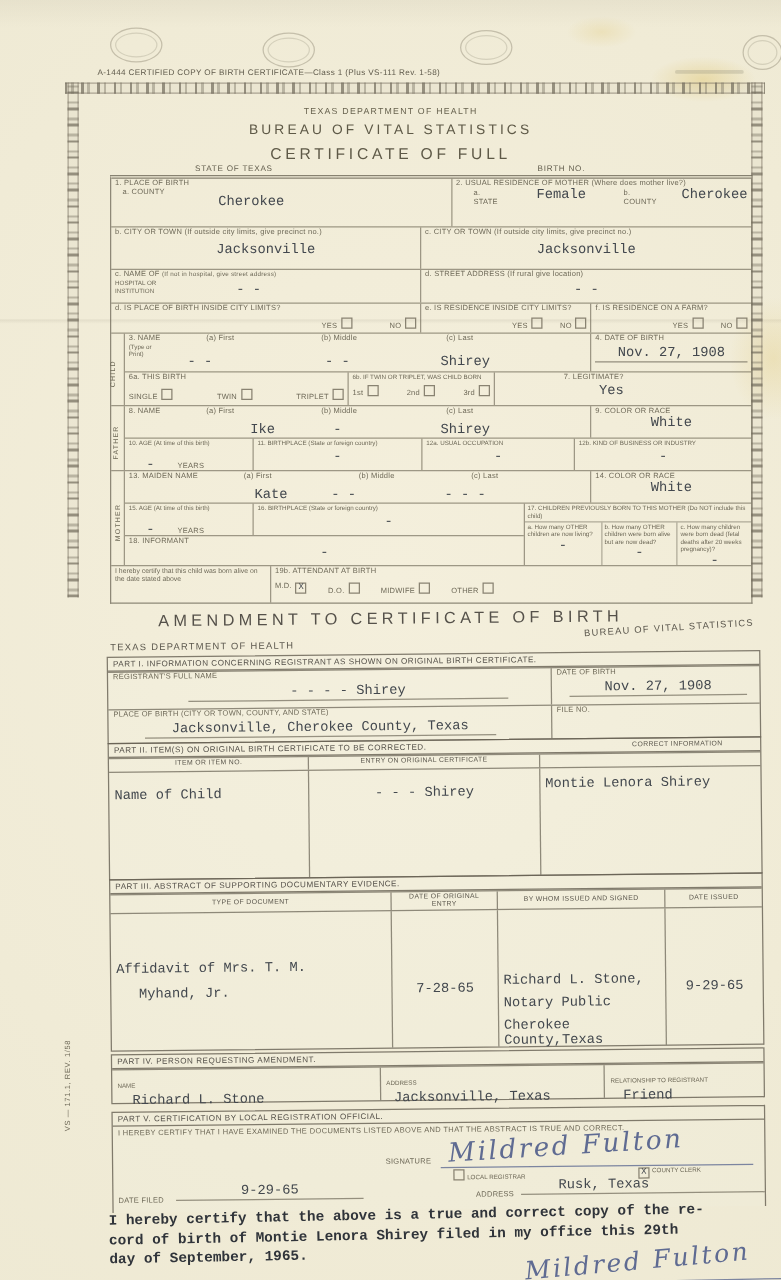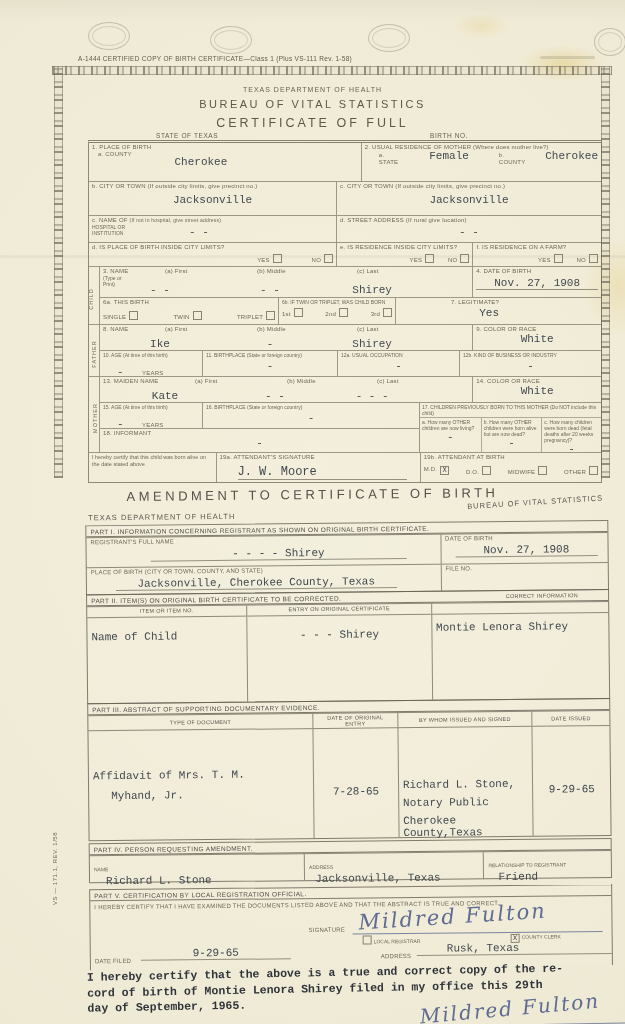--- a/index.html
+++ b/index.html
@@ -214,21 +214,21 @@
       <div class="bandrows" style="width:501px;">
         <div class="r" style="height:25px;border-top:none;">
           <div class="c" style="width:359px;">
             <div class="valrow">
               <span class="lbl" style="width:62px;">8. NAME</span>
               <span class="lbl" style="width:92px;">(a) First</span>
               <span class="lbl" style="width:100px;">(b) Middle</span>
               <span class="lbl">(c) Last</span>
             </div>
             <div class="valrow" style="position:absolute;left:0;right:0;bottom:0;">
-              <span class="typed" style="width:120px;text-align:center;">Ike</span>
+              <span class="typed" style="width:120px;text-align:right;">Ike</span>
               <span class="typed" style="width:100px;text-align:center;">-</span>
               <span class="typed" style="flex:1;text-align:center;">Shirey</span>
             </div>
           </div>
           <div class="c" style="width:142px;">
             <div class="lbl">9. COLOR OR RACE</div>
             <div class="typed vcenter">White</div>
           </div>
         </div>
         <div class="r" style="height:26px;">
@@ -260,21 +260,21 @@
       <div class="bandrows" style="width:501px;">
         <div class="r" style="height:25px;border-top:none;">
           <div class="c" style="width:359px;">
             <div class="valrow">
               <span class="lbl" style="width:92px;">13. MAIDEN NAME</span>
               <span class="lbl" style="width:92px;">(a) First</span>
               <span class="lbl" style="width:90px;">(b) Middle</span>
               <span class="lbl">(c) Last</span>
             </div>
             <div class="valrow" style="position:absolute;left:0;right:0;bottom:0;">
-              <span class="typed" style="width:130px;text-align:center;">Kate</span>
+              <span class="typed" style="width:130px;text-align:right;">Kate</span>
               <span class="typed" style="width:90px;text-align:center;">- -</span>
               <span class="typed" style="flex:1;text-align:center;">- - -</span>
             </div>
           </div>
           <div class="c" style="width:142px;">
             <div class="lbl">14. COLOR OR RACE</div>
             <div class="typed vcenter">White</div>
           </div>
         </div>
         <div class="r" style="height:50px;">
@@ -313,24 +313,20 @@
             </div>
           </div>
         </div>
       </div>
     </div>
 
     <div class="r" style="height:30px;">
       <div class="c" style="width:127px;">
         <div class="lbl-xs" style="font-size:5.5px;line-height:6.5px;">I hereby certify that this child was born alive on the date stated above</div>
       </div>
-      <div class="c" style="width:205px;">
-        <div class="lbl">19a. ATTENDANT'S SIGNATURE</div>
-        <div class="typed uline" style="margin:4px 10px 0 18px;font-size:12px;">J. W. Moore</div>
-      </div>
       <div class="c" style="width:182px;">
         <div class="lbl">19b. ATTENDANT AT BIRTH</div>
         <div class="lbl" style="margin-top:5px;display:flex;justify-content:space-between;">
           <span><span>M.D.</span><span class="cb">X</span></span>
           <span><span>D.O.</span><span class="cb"></span></span>
           <span><span>MIDWIFE</span><span class="cb"></span></span>
           <span><span>OTHER</span><span class="cb"></span></span>
         </div>
       </div>
     </div>

